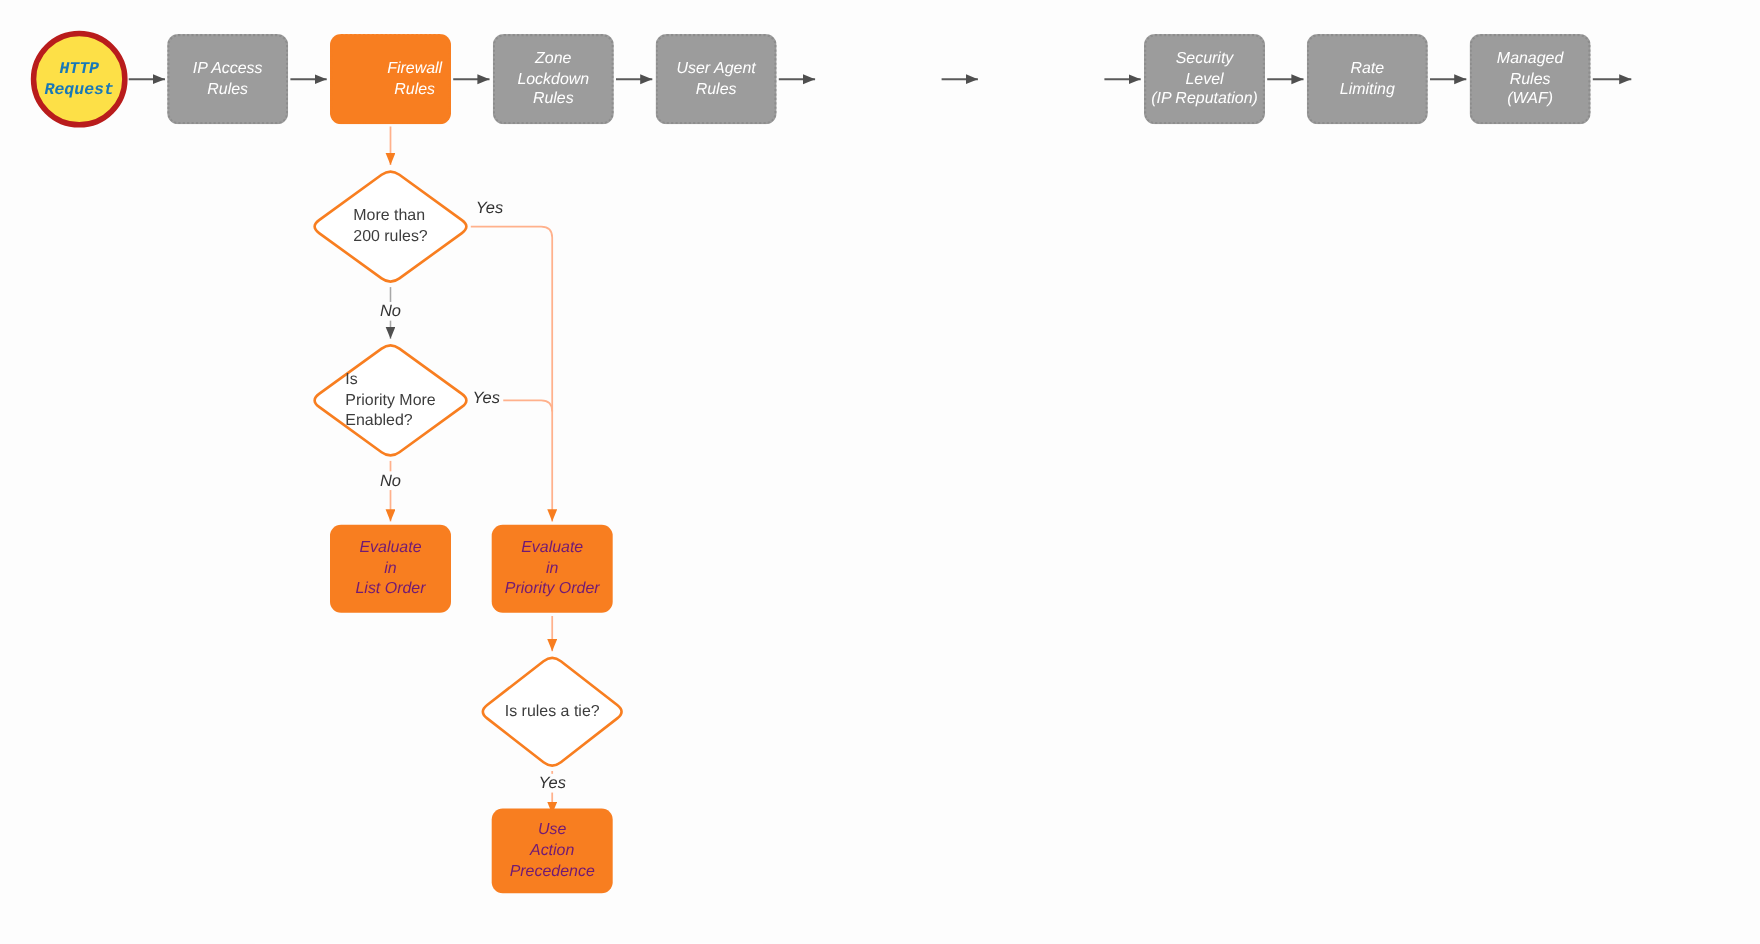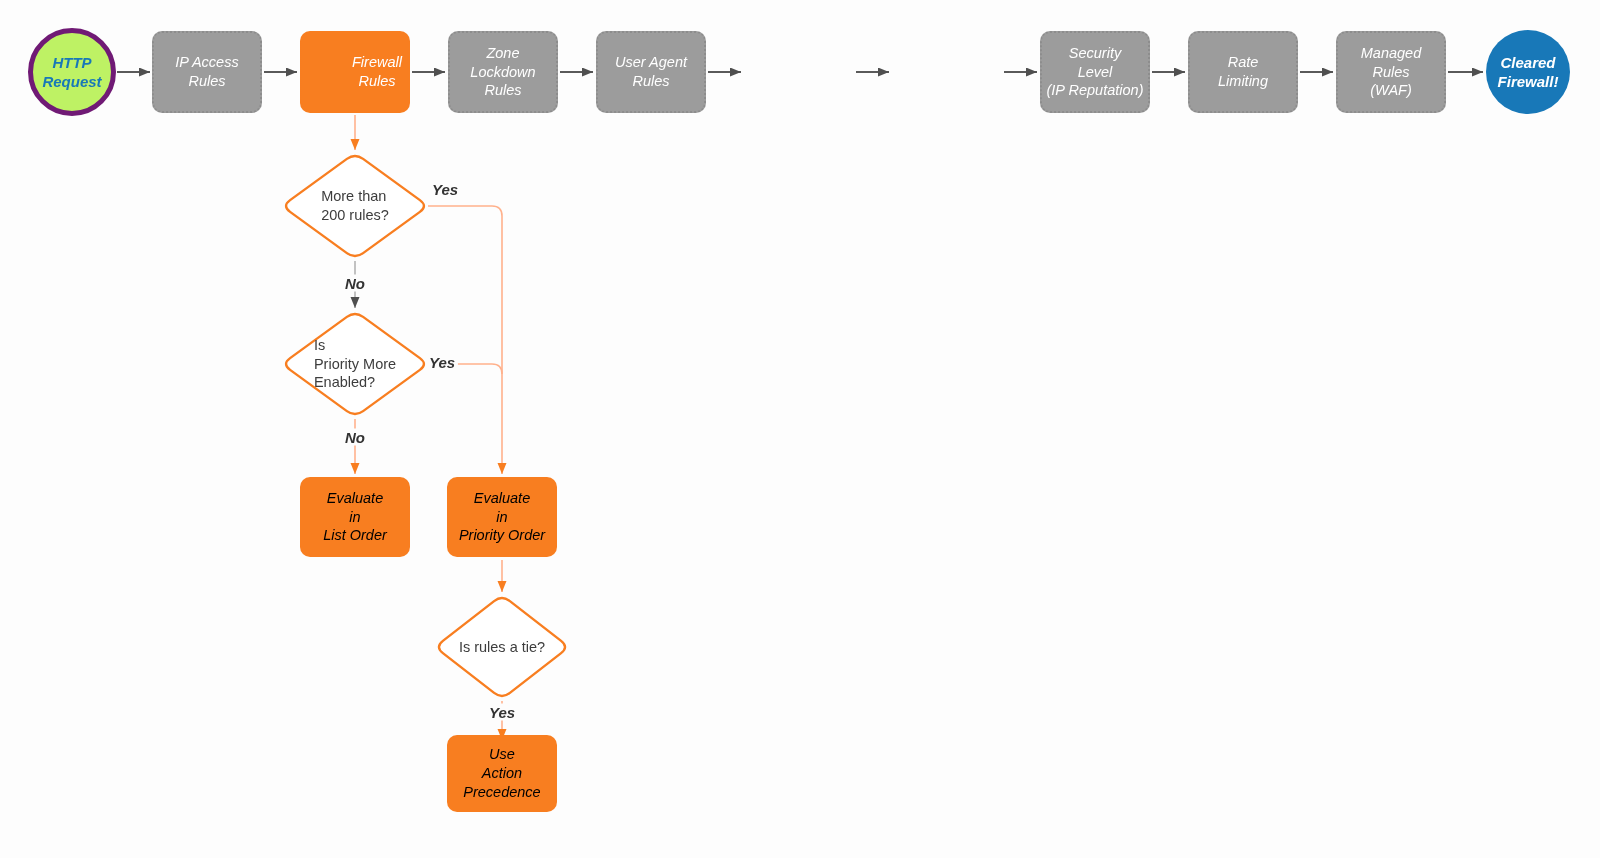--- a/index.html
+++ b/index.html
@@ -30,34 +30,35 @@
   }
   .stage.highlight{
     background:#f87e20;
     border-color:#f87e20;
     padding-left:44px;
   }
   .action{
     width:110px;height:80px;
     background:#f87e20;
     border-radius:10px;
-    color:#000000;
+    color:#701a75;
     font-style:italic;
     font-size:14.5px;
   }
   .terminal{
     border-radius:50%;
     font-weight:bold;font-style:italic;
     font-size:15px;
   }
   .terminal.start{
     left:28px;top:28px;width:88px;height:88px;
-    background:#bef264;
-    border:5px solid #701a75;
+    background:#fde047;
+    border:5px solid #b91c1c;
     color:#1878b8;
+    font-family:Liberation Mono, monospace;
   }
   .terminal.end{
     left:1486px;top:30px;width:84px;height:84px;
     background:#1878b8;
     color:#ffffff;
   }
   .diamond-label{
     position:absolute;
     transform:translate(-50%,-50%);
     text-align:left;
@@ -67,21 +68,20 @@
     line-height:1.28;
   }
   .edge-label{
     position:absolute;
     transform:translate(-50%,-50%);
     background:#fdfdfd;
     padding:0 3px;
     color:#333333;
     font-style:italic;
     font-size:15px;
-    font-weight:bold;
   }
 </style>
 </head>
 <body>
 
 <div class="canvas">
 
   <svg width="1600" height="858" viewBox="0 0 1600 858">
     <defs>
       <marker id="ah-gray" markerWidth="12" markerHeight="10" refX="11" refY="4.5" orient="auto" markerUnits="userSpaceOnUse">
@@ -115,22 +115,20 @@
 
     <g fill="#ffffff" stroke="#f87e20" stroke-width="2.4" stroke-linejoin="round">
       <path d="M363.1,158.9 L419.9,200.1 Q428,206 419.9,211.9 L363.1,253.1 Q355,259 346.9,253.1 L290.1,211.9 Q282,206 290.1,200.1 L346.9,158.9 Q355,153 363.1,158.9 Z"></path>
       <path d="M363.1,316.9 L419.9,358.1 Q428,364 419.9,369.9 L363.1,411.1 Q355,417 346.9,411.1 L290.1,369.9 Q282,364 290.1,358.1 L346.9,316.9 Q355,311 363.1,316.9 Z"></path>
       <path d="M509.9,601.1 L561.1,640.9 Q569,647 561.1,653.1 L509.9,692.9 Q502,699 494.1,692.9 L442.9,653.1 Q435,647 442.9,640.9 L494.1,601.1 Q502,595 509.9,601.1 Z"></path>
     </g>
   </svg>
 
   <div class="node terminal start">HTTP
 Request</div>
-  <div class="node terminal end">Cleared
-Firewall!</div>
 
   <div class="node stage" style="left:152px">IP Access
 Rules</div>
   <div class="node stage highlight" style="left:300px">Firewall
 Rules</div>
   <div class="node stage" style="left:448px">Zone
 Lockdown
 Rules</div>
   <div class="node stage" style="left:596px">User Agent
 Rules</div>

